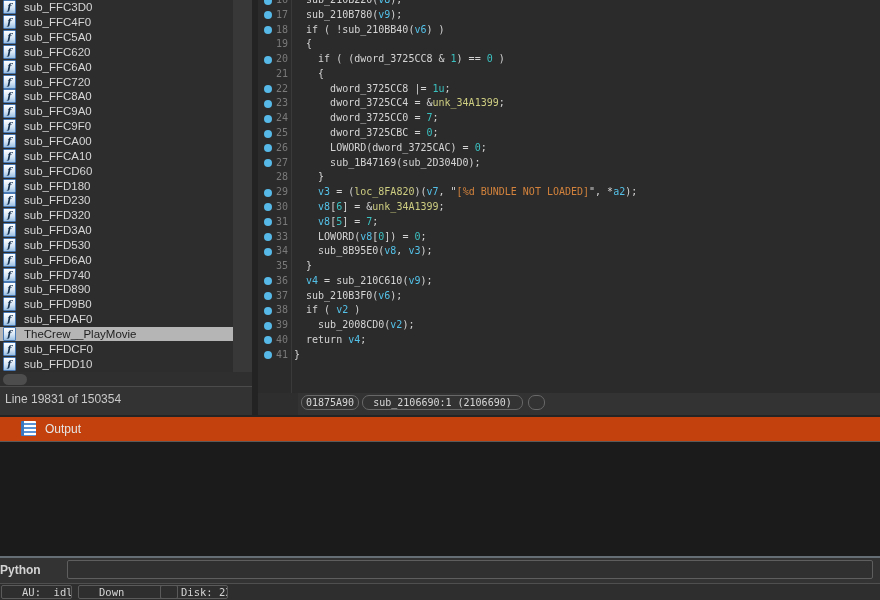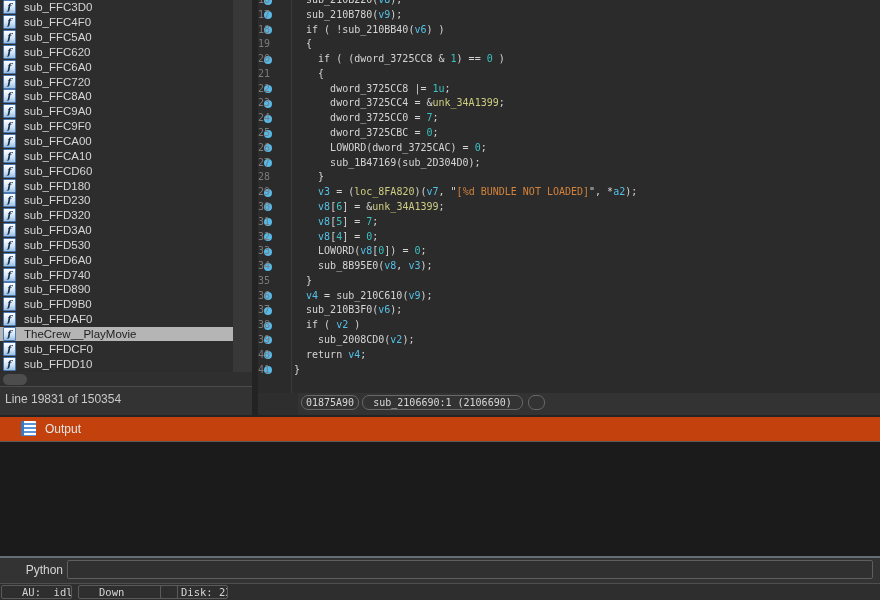--- a/index.html
+++ b/index.html
@@ -27,21 +27,21 @@
 
   
   .gap-col{position:absolute;left:252px;top:0;width:6px;height:417px;background:#232323;}
 
   
   .code-panel{position:absolute;left:258px;top:0;width:622px;height:393px;background:#2b2b2b;overflow:hidden;}
   .gutter-line{position:absolute;left:33px;top:0;bottom:0;width:1px;background:#3a3a3a;}
   #codeLines{position:absolute;left:0;top:-7px;right:0;}
   .cline{position:relative;height:14.79px;}
   .dot{position:absolute;left:6px;top:3.5px;width:8px;height:8px;border-radius:50%;background:var(--dot-blue);}
-  .lnum{position:absolute;left:0;top:0;width:30px;
+  .lnum{position:absolute;left:0;top:0;width:30px;text-align:right;
         font-family:"DejaVu Sans Mono",monospace;font-size:10px;line-height:14.79px;color:#7a7a7a;}
   .ltext{position:absolute;left:36px;top:0;white-space:pre;
          font-family:"DejaVu Sans Mono",monospace;font-size:10px;line-height:14.79px;}
   .c-p{color:var(--code-text);} .c-v{color:var(--var-cyan);} .c-n{color:var(--num-teal);}
   .c-y{color:var(--name-yellow);} .c-s{color:var(--string-orange);}
 
   
   .addr-strip{position:absolute;left:258px;top:393px;width:622px;height:22px;background:#333333;}
   .addr-strip .gutter-shadow{position:absolute;left:0;top:0;width:40px;height:22px;background:#2e2e2e;}
   .addr-box{position:absolute;top:2px;height:15px;box-sizing:border-box;border:1px solid #686868;border-radius:7px;
@@ -58,22 +58,22 @@
   .output-icon{position:absolute;left:21px;top:4px;width:12px;height:15px;border-radius:1px;
                border-left:3px solid #3a78c2;
                background:repeating-linear-gradient(180deg,#ffffff 0 2px,#5b94d6 2px 4px);}
   .output-title{position:absolute;left:45px;top:0;font-size:12px;line-height:24px;color:#e6e6e6;}
   .console{position:absolute;left:0;top:441px;width:880px;height:116px;background:#1b1b1b;
            border-top:1px solid #5a5a5a;box-sizing:border-box;}
 
   
   .python-row{position:absolute;left:0;top:556px;width:880px;height:27px;background:#333333;
               border-top:2px solid #656d75;box-sizing:border-box;}
-  .py-tab{position:absolute;left:0;top:0;width:63px;height:25px;text-align:right;
-          font-size:12px;line-height:25px;color:#d4d4d4;}
+  .py-tab{position:absolute;left:0;top:0;width:63px;height:25px;text-align:left;
+          font-size:12px;line-height:25px;color:#d4d4d4;font-weight:bold;}
   .py-input{position:absolute;left:67px;top:2px;width:806px;height:19px;box-sizing:border-box;
             border:1px solid #5e5e5e;border-radius:2px;background:#303030;
             font-family:"DejaVu Sans Mono",monospace;font-size:10px;color:#d4d4d4;padding:0 4px;outline:none;}
 
   
   .status-bar{position:absolute;left:0;top:583px;width:880px;height:17px;background:#2e2e2e;
               border-top:1px solid #4f4f4f;box-sizing:border-box;}
   .sb-box{position:absolute;top:1px;height:14px;box-sizing:border-box;border:1px solid #5a5a5a;border-radius:2px;
           font-family:"DejaVu Sans Mono",monospace;font-size:10.5px;line-height:12px;color:#d4d4d4;
           padding-left:20px;white-space:pre;overflow:hidden;}
@@ -276,25 +276,20 @@
           <span class="lnum">30</span>
           <span class="ltext"><span class="c-p">    </span><span class="c-v">v8</span><span class="c-p">[</span><span class="c-n">6</span><span class="c-p">] = &amp;</span><span class="c-y">unk_34A1399</span><span class="c-p">;</span></span>
         </div>
         <div class="cline">
           <span class="dot"></span>
           <span class="lnum">31</span>
           <span class="ltext"><span class="c-p">    </span><span class="c-v">v8</span><span class="c-p">[</span><span class="c-n">5</span><span class="c-p">] = </span><span class="c-n">7</span><span class="c-p">;</span></span>
         </div>
         <div class="cline">
           <span class="dot"></span>
-          <span class="lnum">32</span>
-          <span class="ltext"><span class="c-p">    </span><span class="c-v">v8</span><span class="c-p">[</span><span class="c-n">4</span><span class="c-p">] = </span><span class="c-n">0</span><span class="c-p">;</span></span>
-        </div>
-        <div class="cline">
-          <span class="dot"></span>
           <span class="lnum">33</span>
           <span class="ltext"><span class="c-p">    LOWORD(</span><span class="c-v">v8</span><span class="c-p">[</span><span class="c-n">0</span><span class="c-p">]) = </span><span class="c-n">0</span><span class="c-p">;</span></span>
         </div>
         <div class="cline">
           <span class="dot"></span>
           <span class="lnum">34</span>
           <span class="ltext"><span class="c-p">    sub_8B95E0(</span><span class="c-v">v8</span><span class="c-p">, </span><span class="c-v">v3</span><span class="c-p">);</span></span>
         </div>
         <div class="cline">
           <span class="lnum">35</span>

